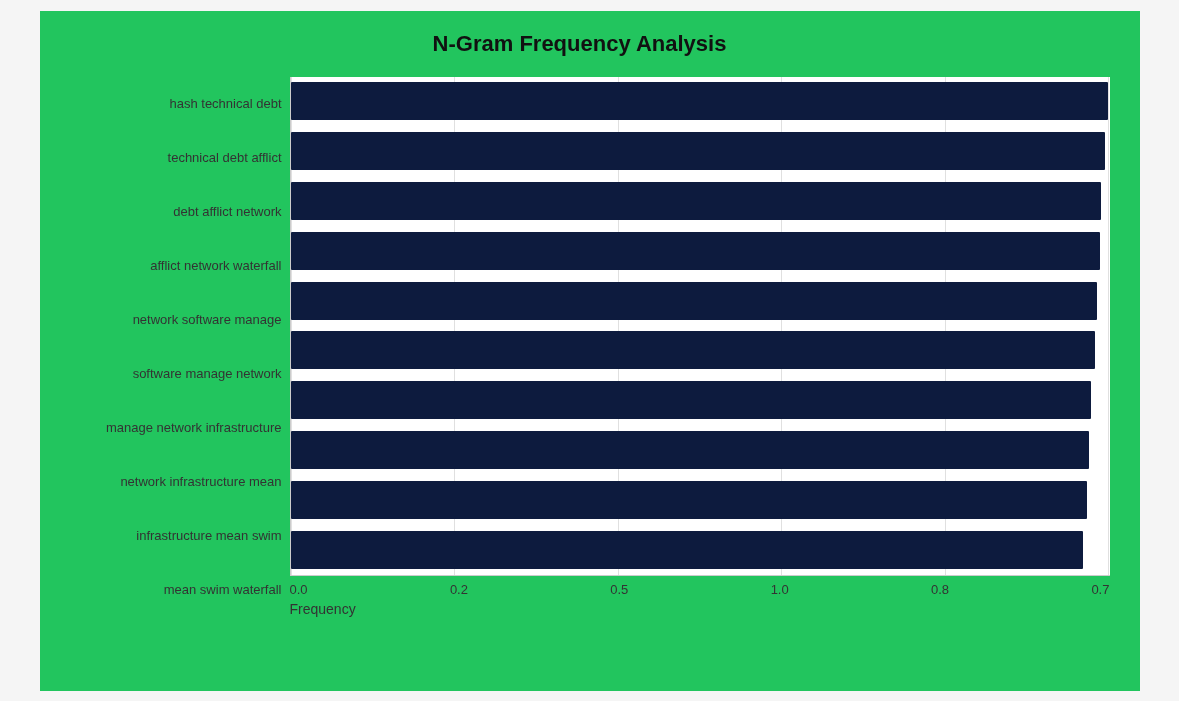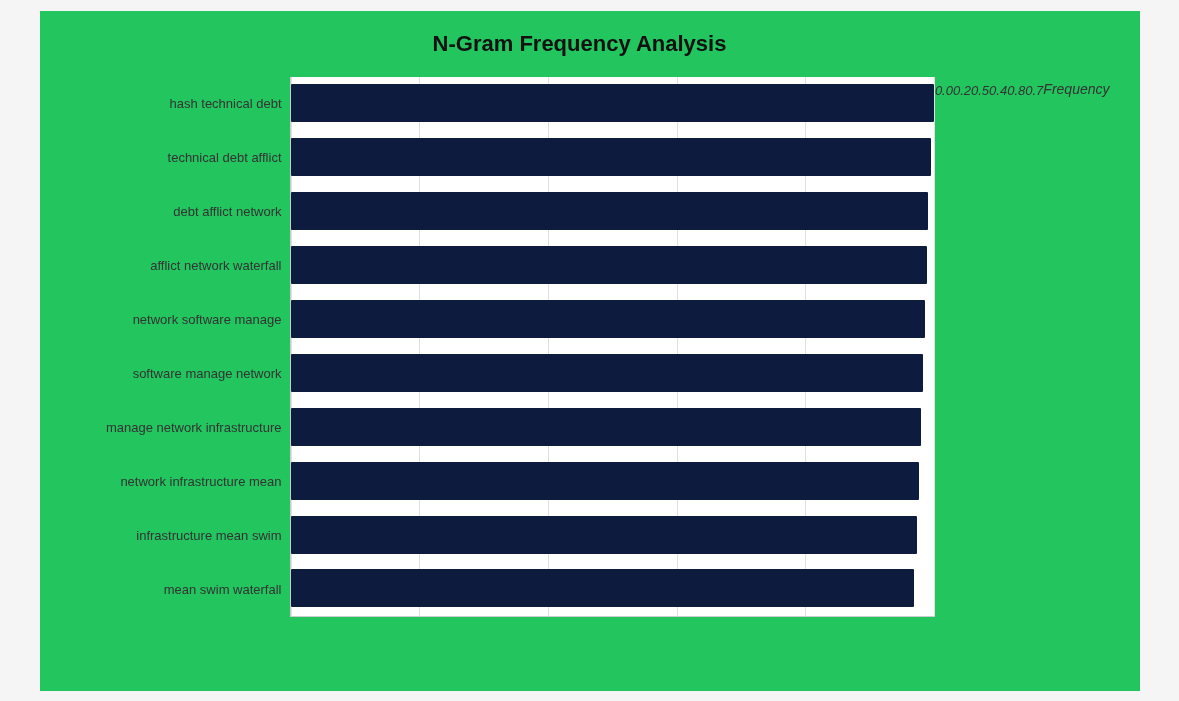--- a/index.html
+++ b/index.html
@@ -42,23 +42,22 @@
       flex-shrink: 0;
     }
     .y-label {
       font-size: 13px;
       color: #333;
       text-align: right;
       line-height: 1.2;
     }
     .bars-and-x {
       display: flex;
-      flex-direction: row;
+      flex-direction: column;
       flex: 1;
-      font-style: italic;
     }
     .bars-area {
       flex: 1;
       display: flex;
       flex-direction: column;
       justify-content: space-around;
       background: white;
       border-left: 1px solid #ccc;
       border-bottom: 1px solid #ccc;
       position: relative;
@@ -160,20 +159,20 @@
             <div class="bar" style="width: 97.2%; background: rgb(13, 27, 62);"></div>
           </div>
           <div class="bar-row">
             <div class="bar" style="width: 96.8%; background: rgb(13, 27, 62);"></div>
           </div>
         </div>
       <div class="x-axis" id="x-axis">
           <span class="x-tick">0.0</span>
           <span class="x-tick">0.2</span>
           <span class="x-tick">0.5</span>
-          <span class="x-tick">0.4</span>
+          <span class="x-tick">1.0</span>
           <span class="x-tick">0.8</span>
           <span class="x-tick">0.7</span>
         </div>
       <div class="x-axis-label">Frequency</div>
     </div>
   </div>
 </div>
 
 </body></html>

